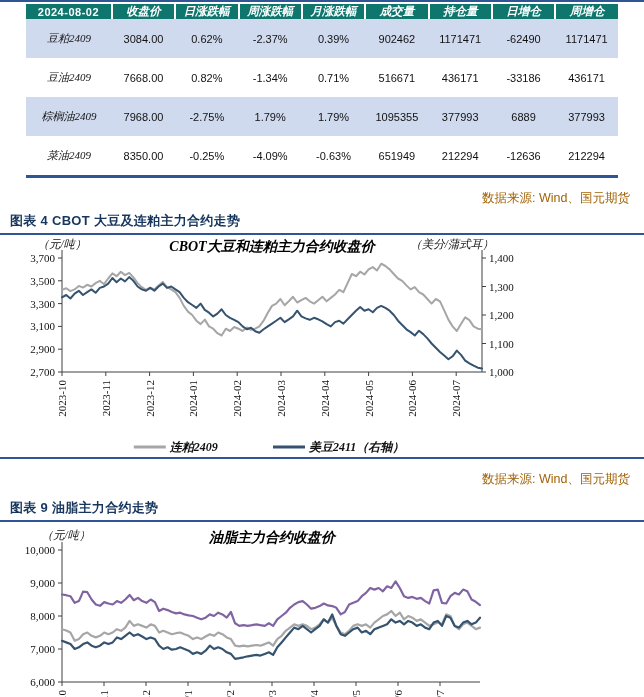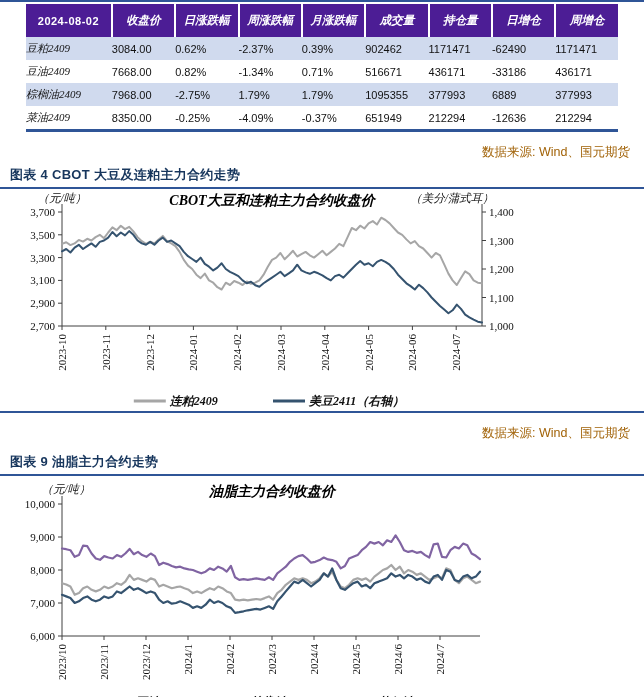--- a/index.html
+++ b/index.html
@@ -6,27 +6,27 @@
   body{
     width:644px;height:697px;overflow:hidden;background:#ffffff;
     font-family:"Liberation Sans",sans-serif;color:#1a1a1a;
     -webkit-font-smoothing:antialiased;
   }
   .fig-title{color:#17365D;font-weight:bold;font-size:13px;padding:5px 10px 3px;letter-spacing:.3px;}
   .rule{height:2px;background:#2F5597;}
   .tablewrap{margin:2px 26px 0;}
   table{width:100%;border-collapse:collapse;border-bottom:3px solid #2F5597;font-size:11px;table-layout:fixed;}
   thead th{
-    background:#4c1d95;color:#ffffff;font-weight:bold;font-style:italic;
-    padding:9px 0;border-right:2px solid #ffffff;
+    background:#0f766e;color:#ffffff;font-weight:bold;font-style:italic;
+    padding:0 0;border-right:2px solid #ffffff;
     font-family:"Liberation Serif",serif;font-size:11.5px;text-align:center;margin-left:35px;
   }
   thead th:last-child{border-right:none;}
   thead th.date{font-style:normal;font-family:"Liberation Sans",sans-serif;font-size:11px;letter-spacing:.5px;}
-  tbody td{text-align:left;padding:4px 0;color:#111111;}
+  tbody td{text-align:center;padding:12px 0;color:#111111;}
   tbody tr:nth-child(odd){background:#D0DAEE;}
   td.rowlabel{font-family:"Liberation Serif",serif;font-style:italic;}
   .source{color:#a16207;font-size:12.5px;text-align:right;padding:12px 14px 1px;line-height:16px;}
   svg{display:block;}
   svg text{font-family:"Liberation Serif",serif;fill:#111111;}
   .c-title{font-size:14px;font-weight:bold;font-style:italic;fill:#000000;}
   .unit{font-size:11.5px;font-style:italic;}
   .tick{font-size:11px;}
   .leg-label{font-size:12px;font-style:italic;font-weight:bold;}
   .axis{stroke:#404040;stroke-width:1;fill:none;}
@@ -96,21 +96,21 @@
             <td>1095355</td>
             <td>377993</td>
             <td>6889</td>
             <td>377993</td>
           </tr>
           <tr>
             <td class="rowlabel">菜油2409</td>
             <td>8350.00</td>
             <td>-0.25%</td>
             <td>-4.09%</td>
-            <td>-0.37%</td>
+            <td>-0.63%</td>
             <td>651949</td>
             <td>212294</td>
             <td>-12636</td>
             <td>212294</td>
           </tr>
         </tbody>
     </table>
   </div>
   <div class="source">数据来源: Wind、国元期货</div>
 

